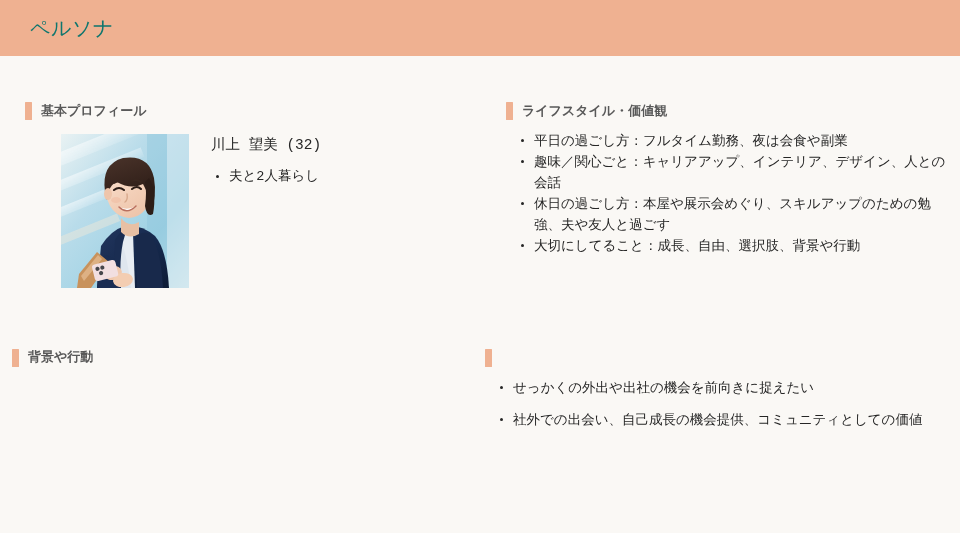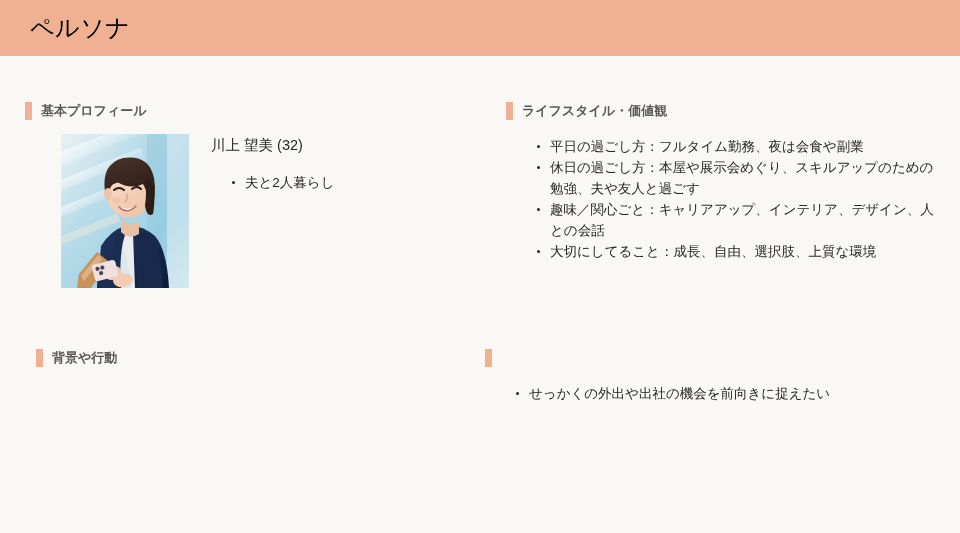--- a/index.html
+++ b/index.html
@@ -22,24 +22,24 @@
     left: 0;
     top: 0;
     width: 960px;
     height: 56px;
     background: #efb191;
   }
   .header-title {
     position: absolute;
     left: 30px;
     top: 14px;
-    font-size: 24px;
+    font-size: 20px;
     line-height: 28px;
     letter-spacing: 0.5px;
-    color: #000000;
+    color: #0f766e;
     font-weight: 400;
     white-space: nowrap;
   }
 
   
   .section {
     position: absolute;
   }
   .sec-head {
     display: flex;
@@ -57,21 +57,21 @@
   .sec-title {
     font-size: 13px;
     line-height: 18px;
     font-weight: bold;
     color: #595959;
     white-space: nowrap;
   }
 
   
   ul.bullets {
-    margin: 16px;
+    margin: 0;
     padding: 0;
     list-style: none;
   }
   ul.bullets > li {
     position: relative;
     padding-left: 16px;
     font-size: 13.5px;
     line-height: 21px;
     color: #262626;
   }
@@ -89,20 +89,21 @@
     margin-bottom: 11px;
   }
   ul.bullets.spaced > li:last-child {
     margin-bottom: 0;
   }
 
   
   .profile-row {
     position: relative;
     margin-top: 14px;
+    font-family: Liberation Mono, monospace;
   }
   .photo {
     position: absolute;
     left: 36px;
     top: 0;
     width: 128px;
     height: 154px;
     overflow: hidden;
     background: #bcd8e4;
   }
@@ -125,21 +126,21 @@
   .profile-text ul.bullets > li {
     padding-left: 18px;
   }
   .profile-text ul.bullets > li::before {
     left: 5px;
   }
 
   
   #sec-profile   { left: 25px;  top: 102px; width: 440px; }
   #sec-lifestyle { left: 506px; top: 102px; width: 445px; }
-  #sec-behavior  { left: 36px;  top: 349px; width: 450px; }
+  #sec-behavior  { left: 12px;  top: 349px; width: 450px; font-family: Liberation Mono, monospace; }
   #sec-value     { left: 485px; top: 349px; width: 445px; }
 
   #sec-lifestyle .list-wrap { margin-top: 10px; margin-left: 12px; }
   #sec-behavior  .list-wrap { margin-top: 11px; margin-left: 7px; }
   #sec-value     .list-wrap { margin-top: 10px; margin-left: 12px; }
 </style>
 </head>
 <body>
 
 <div class="header-band"></div>
@@ -247,36 +248,37 @@
 </div>
 
 <div class="section" id="sec-lifestyle">
   <div class="sec-head">
     <span class="accent-bar"></span>
     <span class="sec-title">ライフスタイル・価値観</span>
   </div>
   <div class="list-wrap">
     <ul class="bullets">
       <li>平日の過ごし方：フルタイム勤務、夜は会食や副業</li>
+      <li>趣味／関心ごと：キャリアアップ、インテリア、デザイン、人との会話</li>
       <li>休日の過ごし方：本屋や展示会めぐり、スキルアップのための勉強、夫や友人と過ごす</li>
-      <li>趣味／関心ごと：キャリアアップ、インテリア、デザイン、人との会話</li>
-      <li>大切にしてること：成長、自由、選択肢、上質な環境</li>
+      <li>大切にしてること：成長、自由、選択肢、背景や行動</li>
     </ul>
   </div>
 </div>
 
 <div class="section" id="sec-behavior">
   <div class="sec-head">
     <span class="accent-bar"></span>
     <span class="sec-title">背景や行動</span>
   </div>
 </div>
 
 <div class="section" id="sec-value">
   <div class="sec-head">
     <span class="accent-bar"></span>
   </div>
   <div class="list-wrap">
     <ul class="bullets spaced">
       <li>せっかくの外出や出社の機会を前向きに捉えたい</li>
+      <li>社外での出会い、自己成長の機会提供、コミュニティとしての価値</li>
     </ul>
   </div>
 </div>
 
 </body></html>

